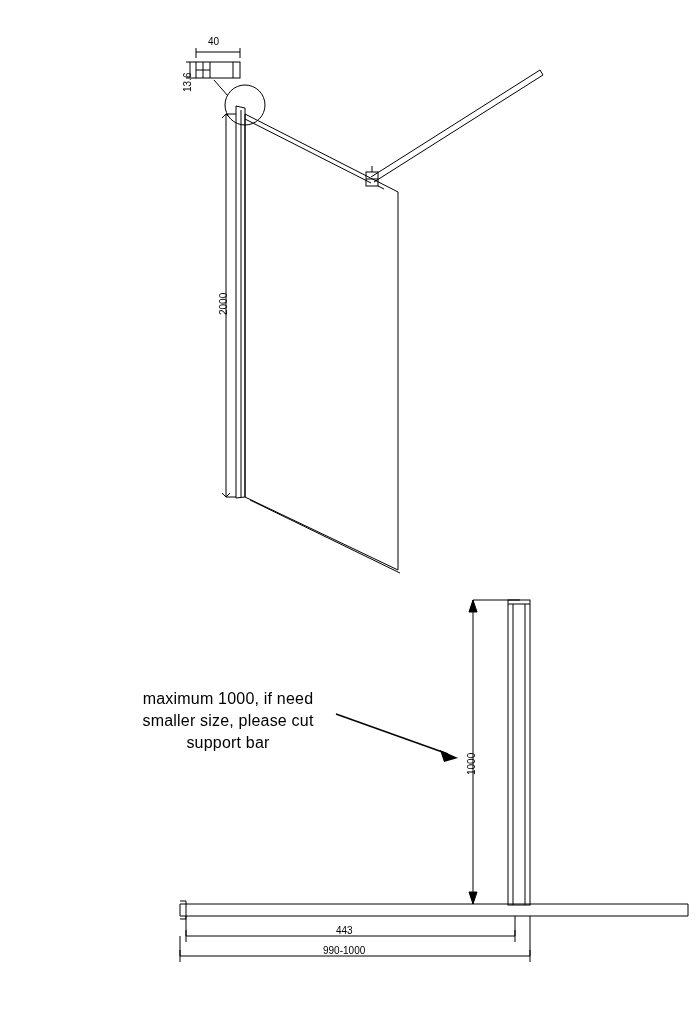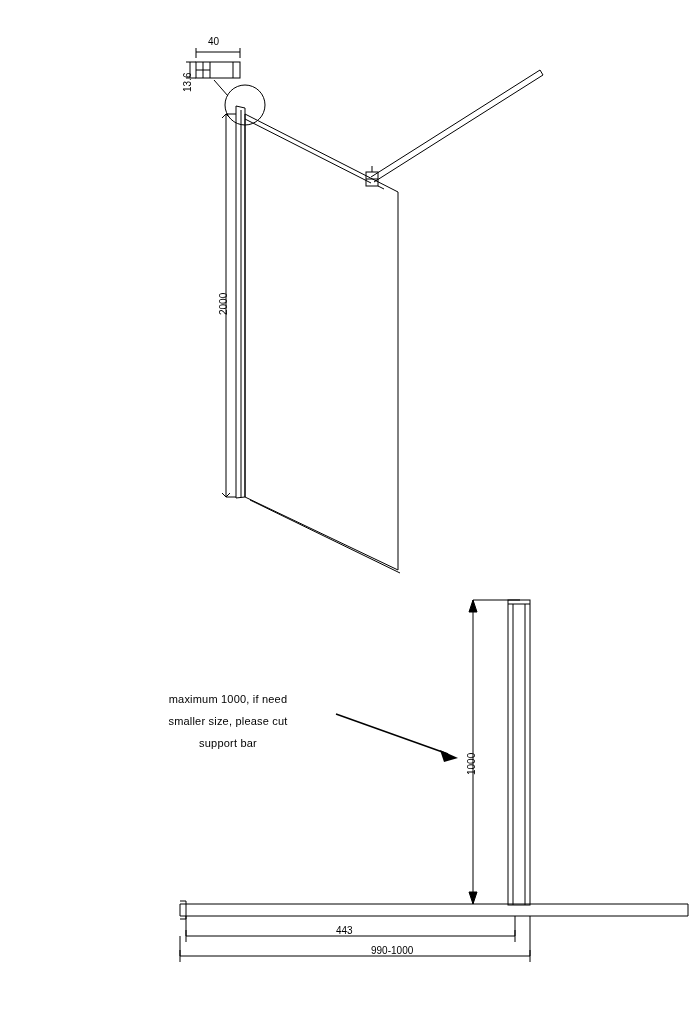--- a/index.html
+++ b/index.html
@@ -18,21 +18,21 @@
   #sheet {
     position: absolute;
     left: 0; top: 0;
     width: 700px;
     height: 1012px;
     text-align: center;
   }
   .note {
     position: absolute;
     font-family: "Liberation Sans", sans-serif;
-    font-size: 11px;
+    font-size: 16px;
     line-height: 22px;
     color: #000;
     white-space: pre-line;
     letter-spacing: 0.2px;
   }
   .dimtext {
     position: absolute;
     font-family: "Liberation Sans", sans-serif;
     font-size: 10px;
     color: #000;
@@ -163,19 +163,19 @@
   <div class="dimtext" style="left:208px; top:36px;">40</div>
 
   <div class="dimtext rot90" style="left:182px; top:92px;">13.6</div>
 
   <div class="dimtext rot90" style="left:218px; top:315px;">2000</div>
 
   <div class="dimtext rot90" style="left:466px; top:775px;">1000</div>
 
   <div class="dimtext" style="left:336px; top:925px;">443</div>
 
-  <div class="dimtext" style="left:323px; top:945px;margin-left:48px;">990-1000</div>
+  <div class="dimtext" style="left:323px; top:945px;">990-1000</div>
 
   <div class="note" style="left:113px; top:688px; width:230px;">maximum 1000,  if need
 smaller size,  please cut
 support bar</div>
 
 </div>
 
 </body></html>

